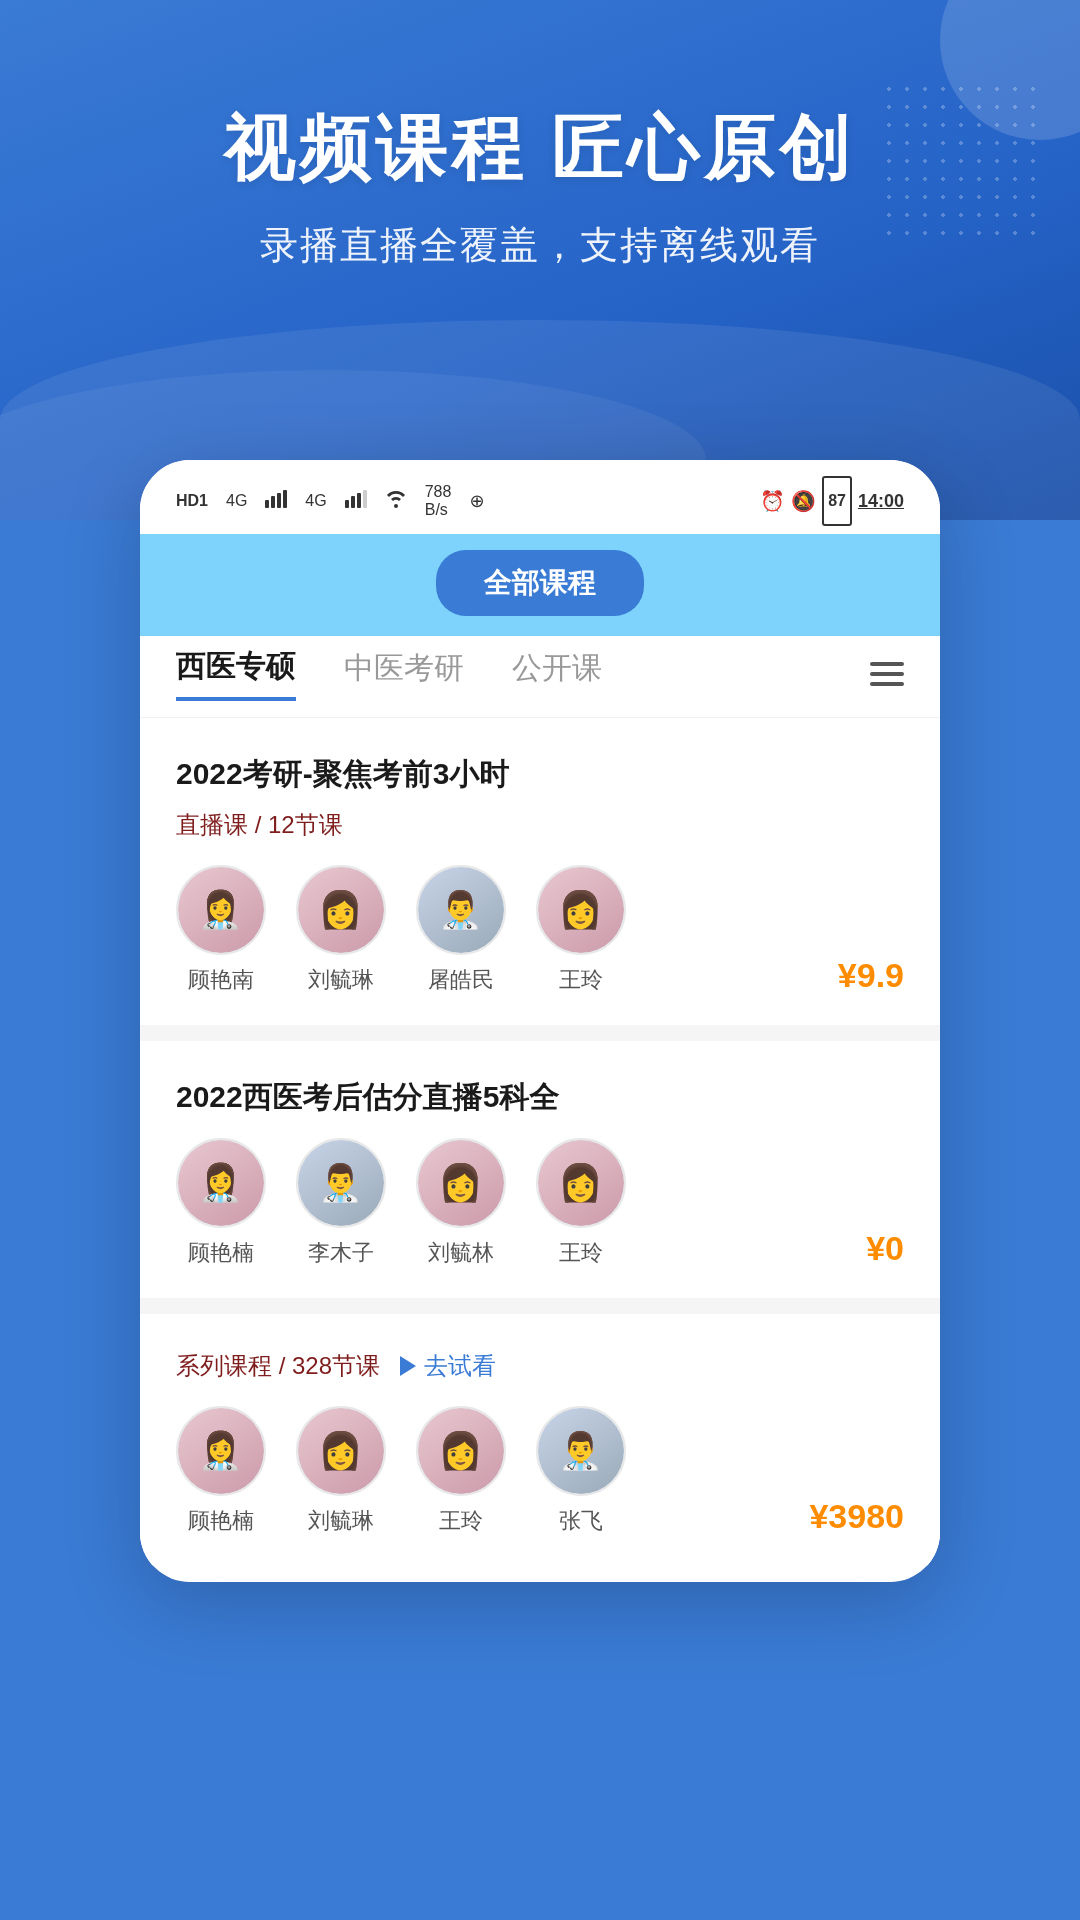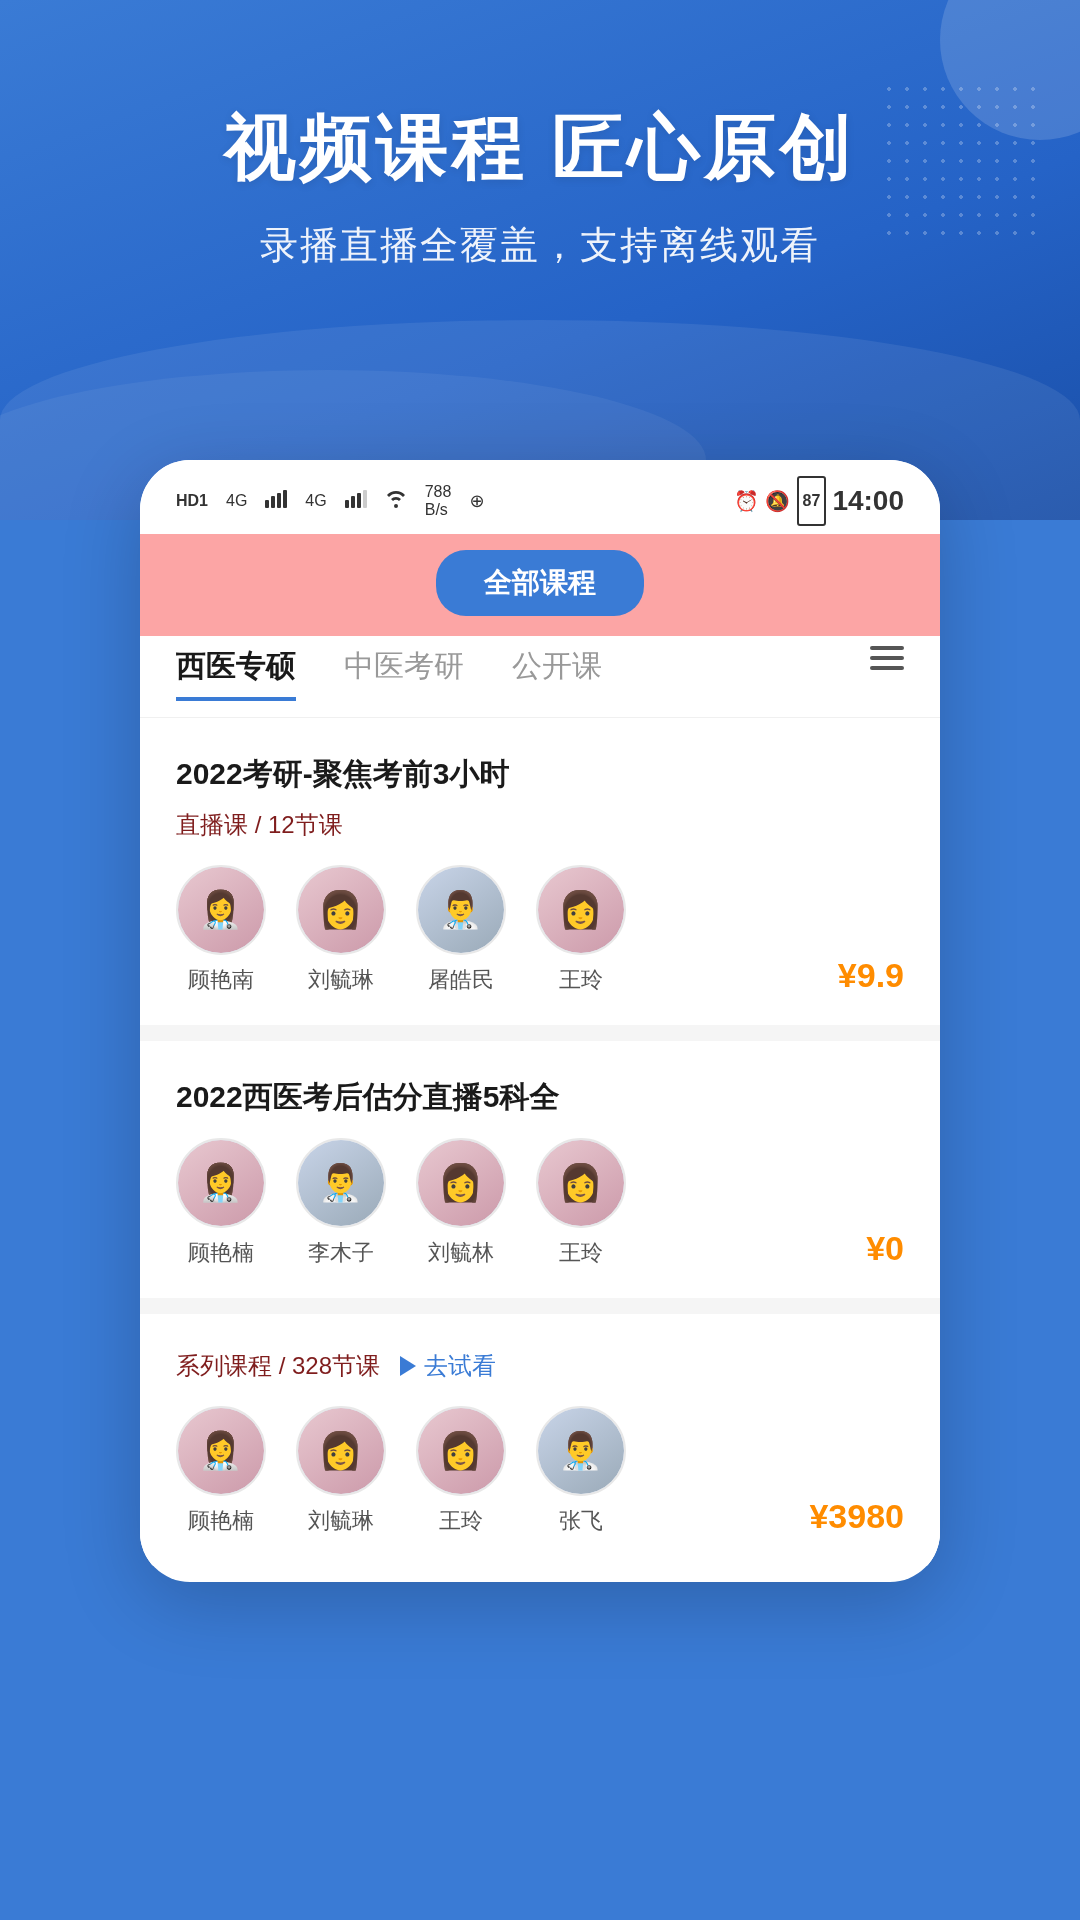--- a/index.html
+++ b/index.html
@@ -116,33 +116,34 @@
 
     .status-right {
       display: flex;
       align-items: center;
       gap: 6px;
       font-size: 18px;
       color: #333;
     }
 
     .status-time {
-      font-size: 28px;
+      font-size: 18px;
       font-weight: 600;
       color: #333;
+      text-decoration: underline;
     }
 
     
     .tab-bar {
       display: flex;
       justify-content: center;
       align-items: center;
       gap: 30px;
       padding: 16px 0 20px;
-      background: #fca5a5;
+      background: #7dd3fc;
     }
 
     .tab-btn {
       padding: 14px 48px;
       border-radius: 30px;
       font-size: 28px;
       cursor: pointer;
       position: relative;
     }
 
@@ -169,20 +170,21 @@
       display: flex;
       align-items: center;
       justify-content: center;
       font-size: 18px;
       font-weight: 700;
     }
 
     
     .cat-nav {
       display: flex;
+      align-items: center;
       padding: 10px 36px 16px;
       border-bottom: 1px solid #f0f0f0;
       background: #fff;
     }
 
     .cat-item {
       font-size: 30px;
       color: #999;
       margin-right: 48px;
       padding-bottom: 10px;

